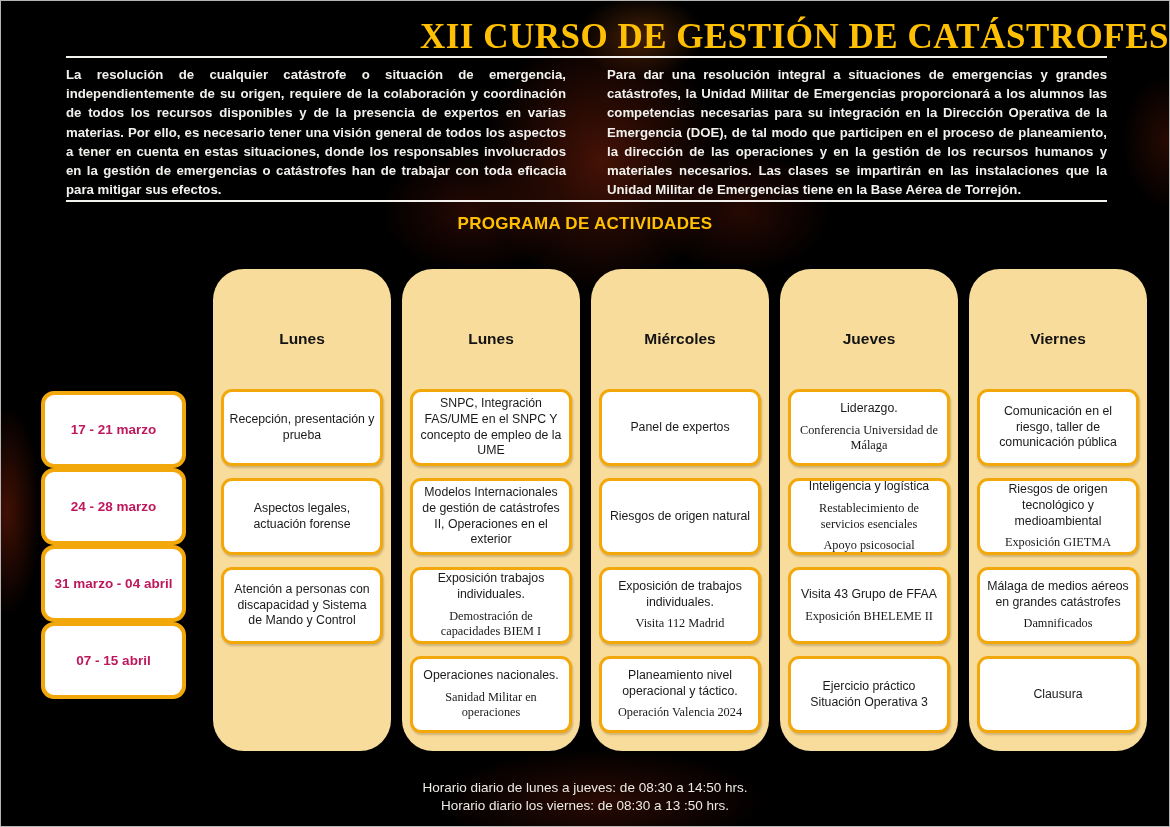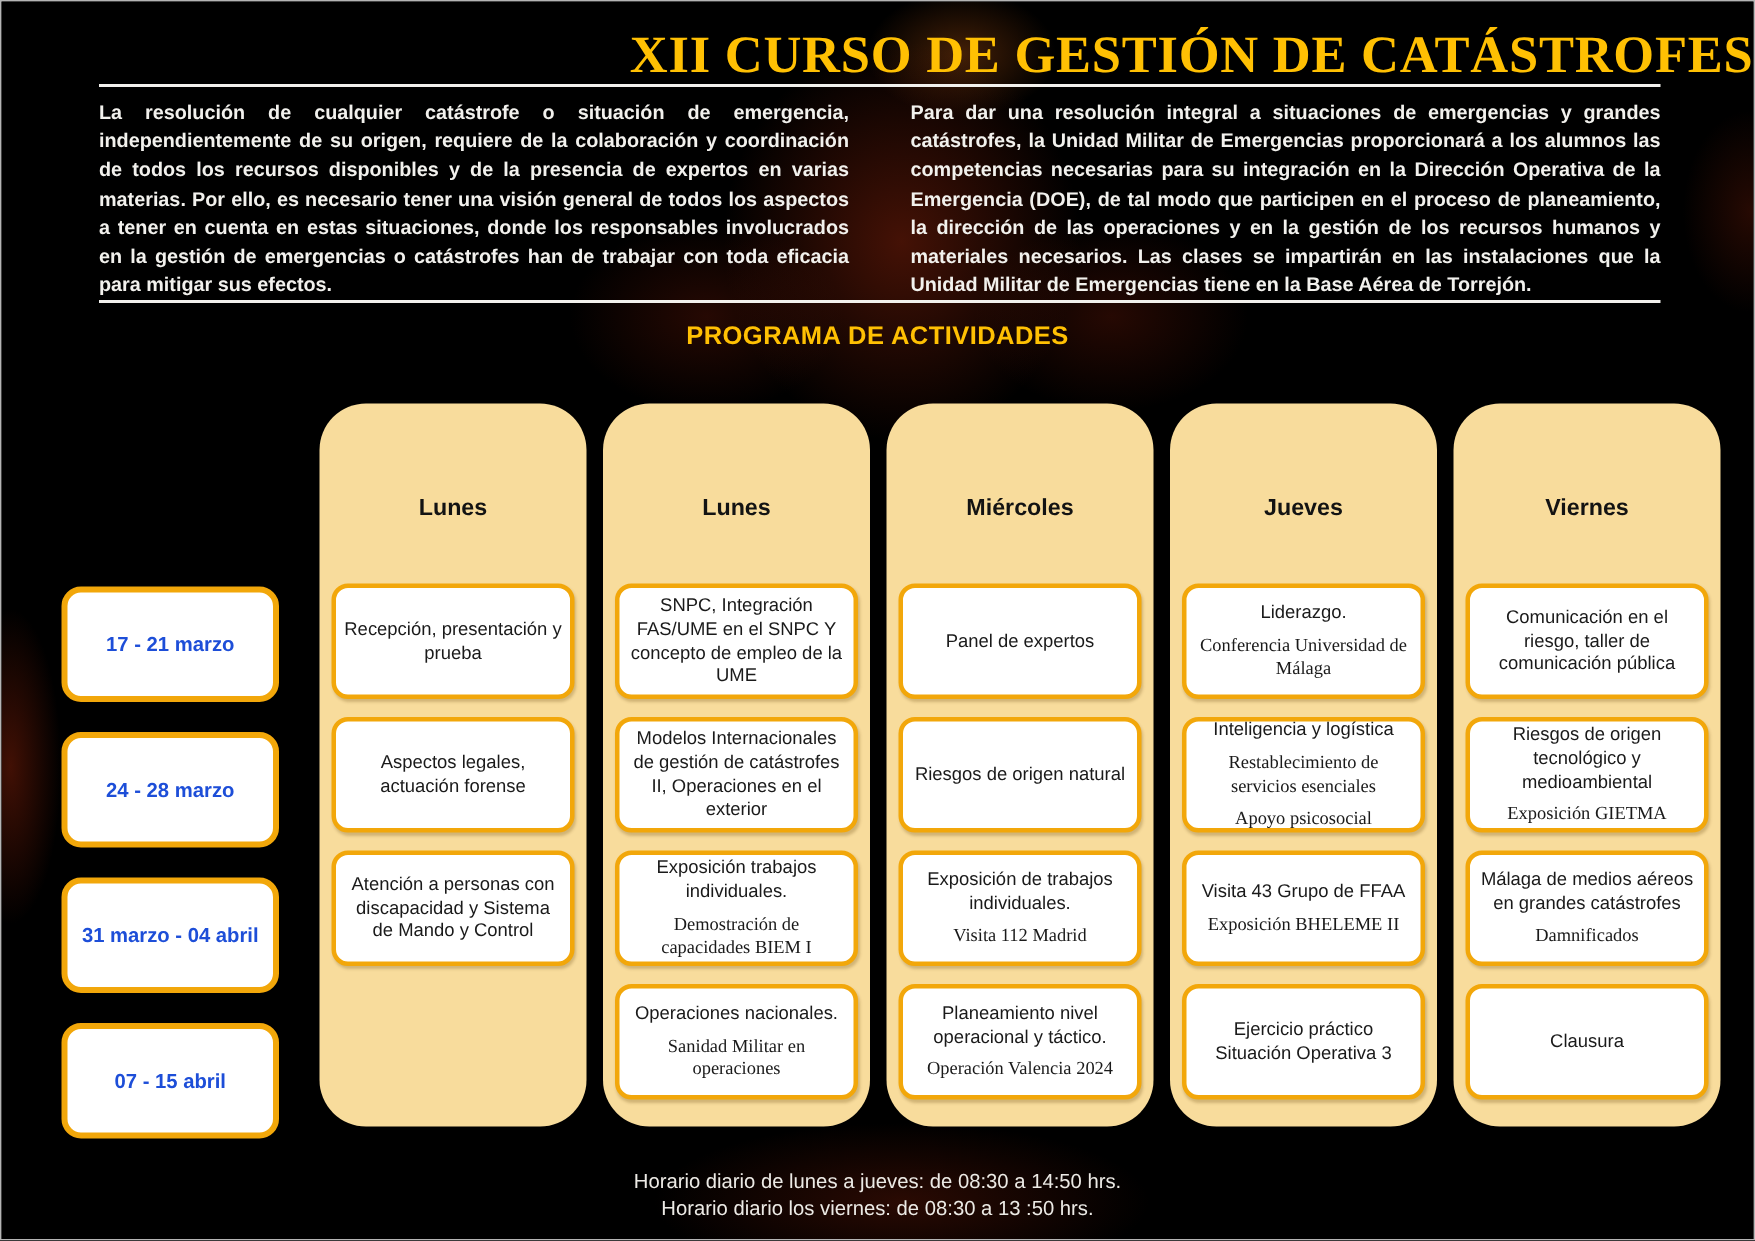--- a/index.html
+++ b/index.html
@@ -49,27 +49,27 @@
   }
   .section-title{
     top:213px;left:0;width:100%;
     margin:0;text-align:center;
     font-size:17px;font-weight:bold;letter-spacing:0.3px;
     color:var(--gold,#FFC003);
   }
   .weeks{top:390px;left:40px;width:145px;}
   .week-box{
     box-sizing:border-box;
-    width:145px;height:77px;margin-bottom:20px;
+    width:145px;height:77px;margin-bottom:0;
     background:#fff;
     border:4px solid var(--amber,#F2A70A);
     border-radius:13px;
     display:flex;align-items:center;justify-content:center;
     text-align:center;
-    font-size:13.5px;font-weight:bold;color:#1d4ed8;
+    font-size:13.5px;font-weight:bold;color:#be185d;
     padding:0 2px;
   }
   .days{
     top:268px;left:212px;width:946px;
     display:flex;gap:11px;
   }
   .day-col{
     box-sizing:border-box;
     width:178px;height:482px;
     background:var(--colbg,#F8DC9C);

